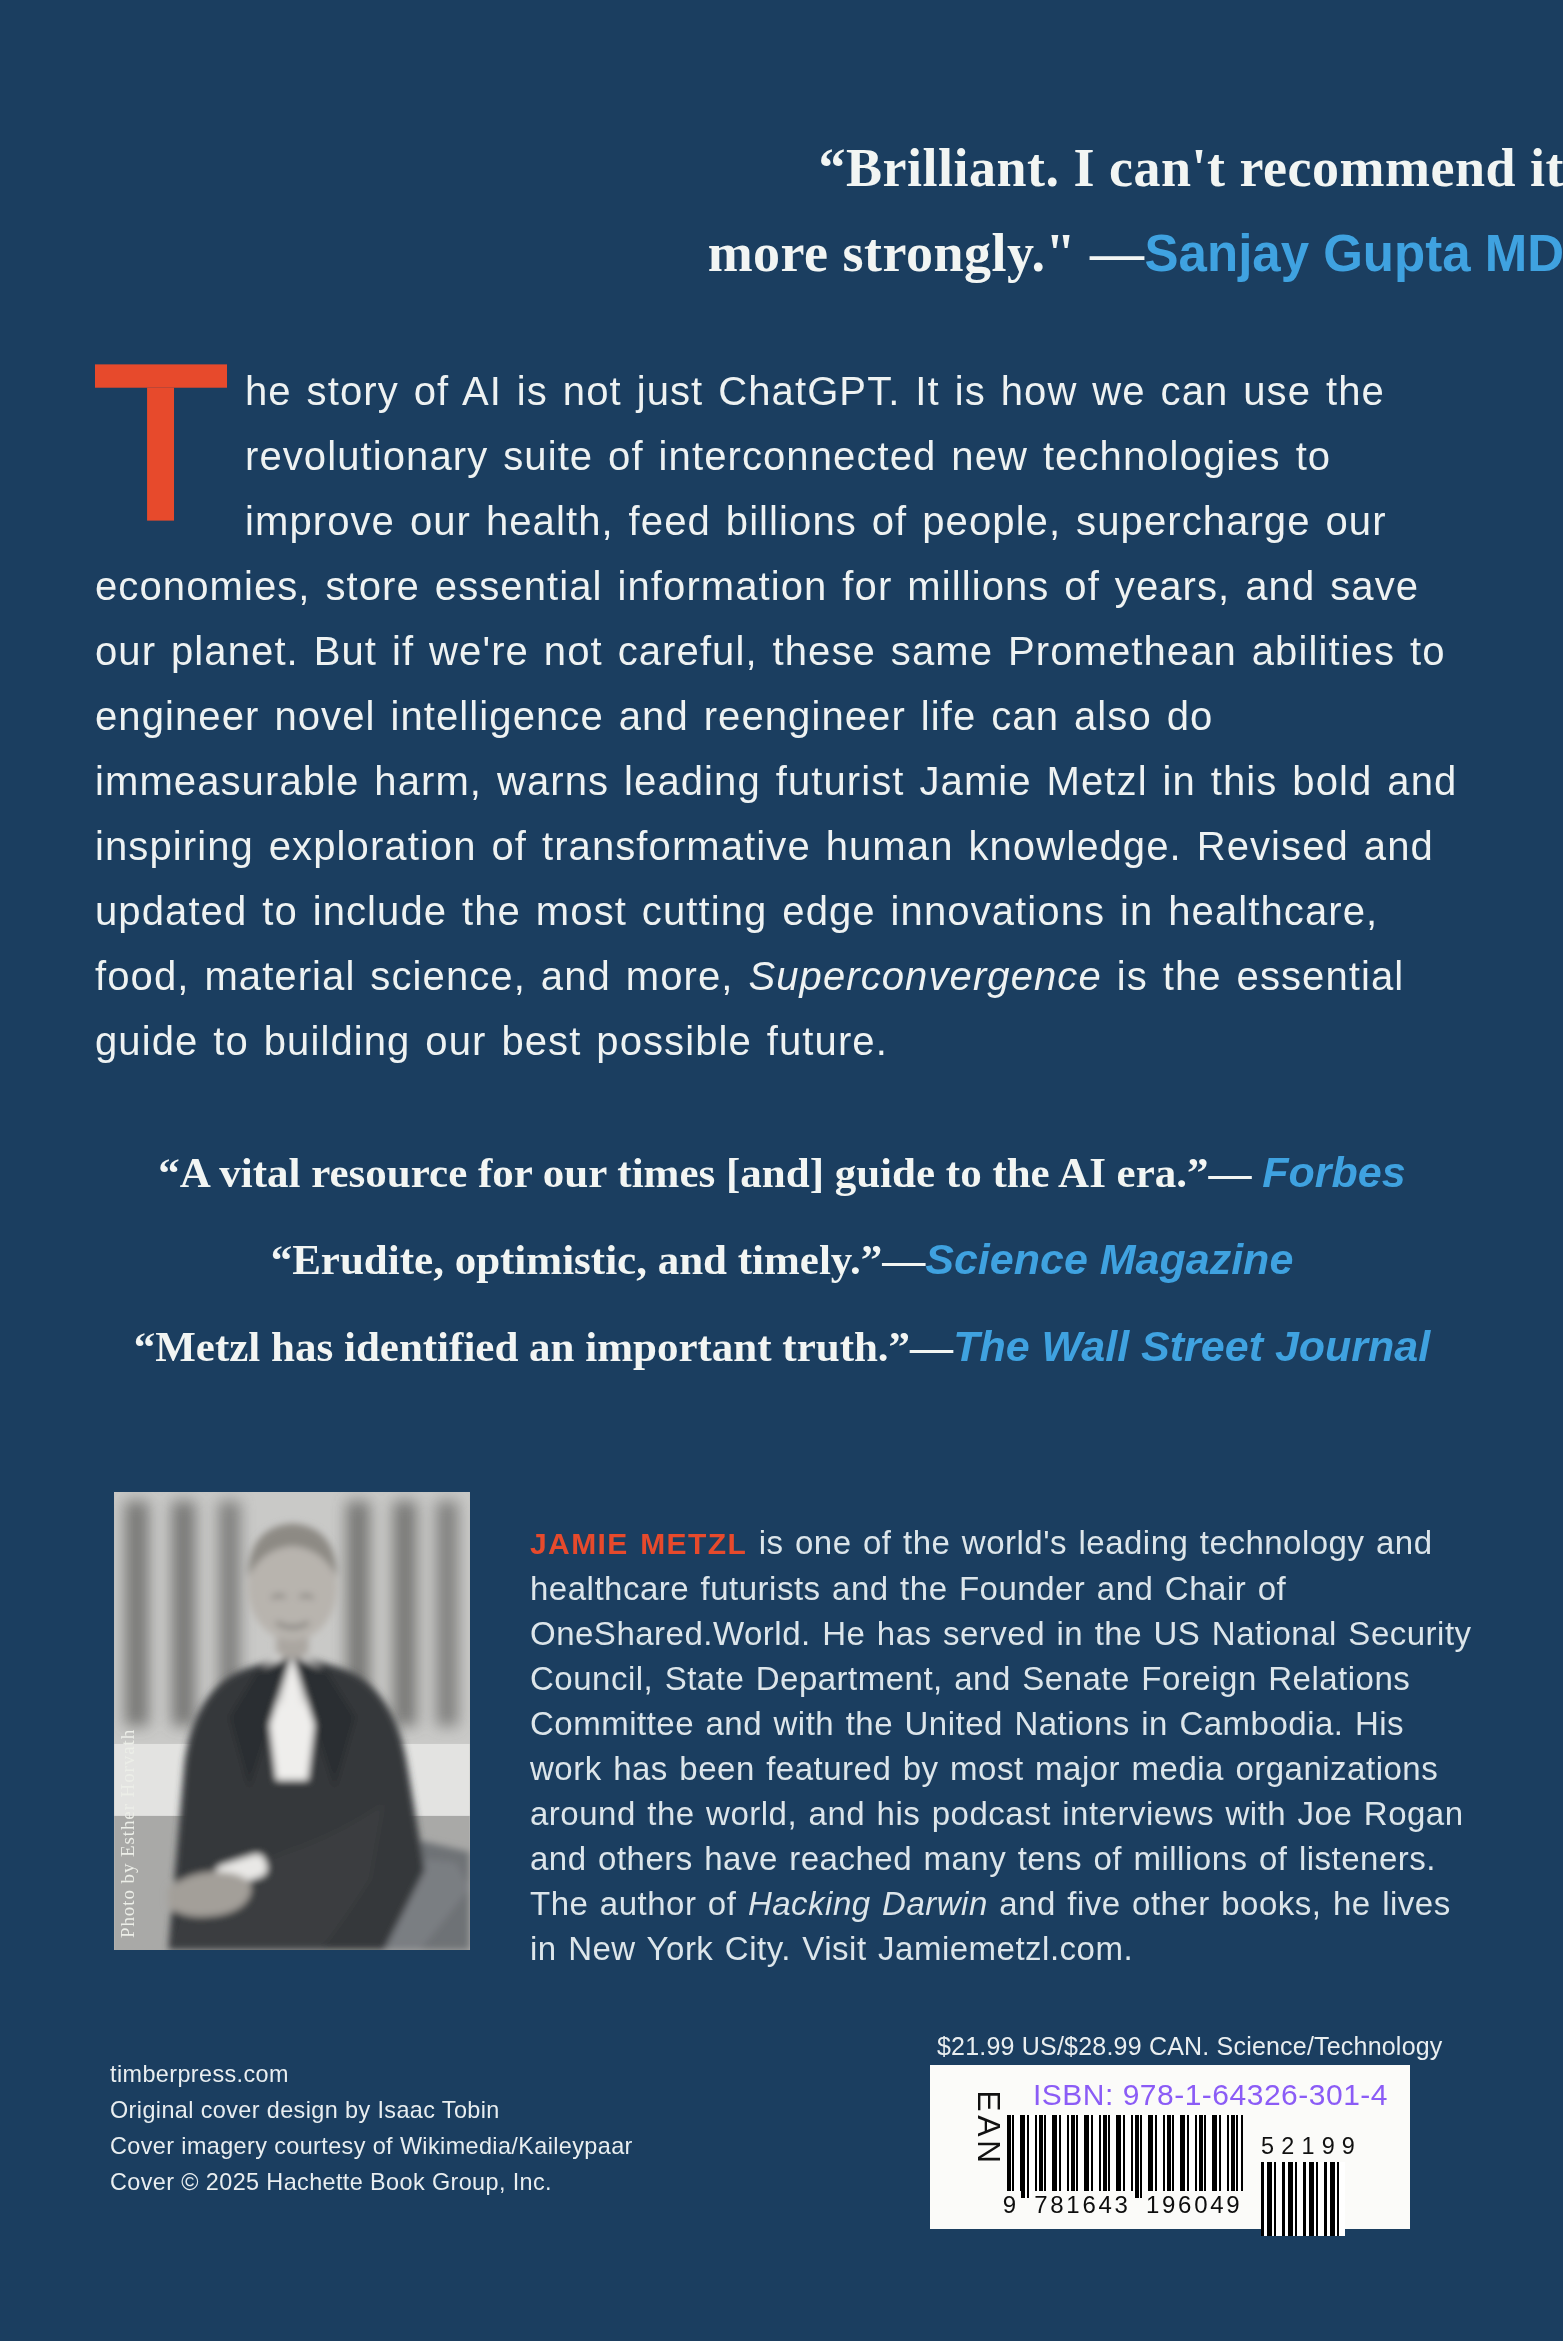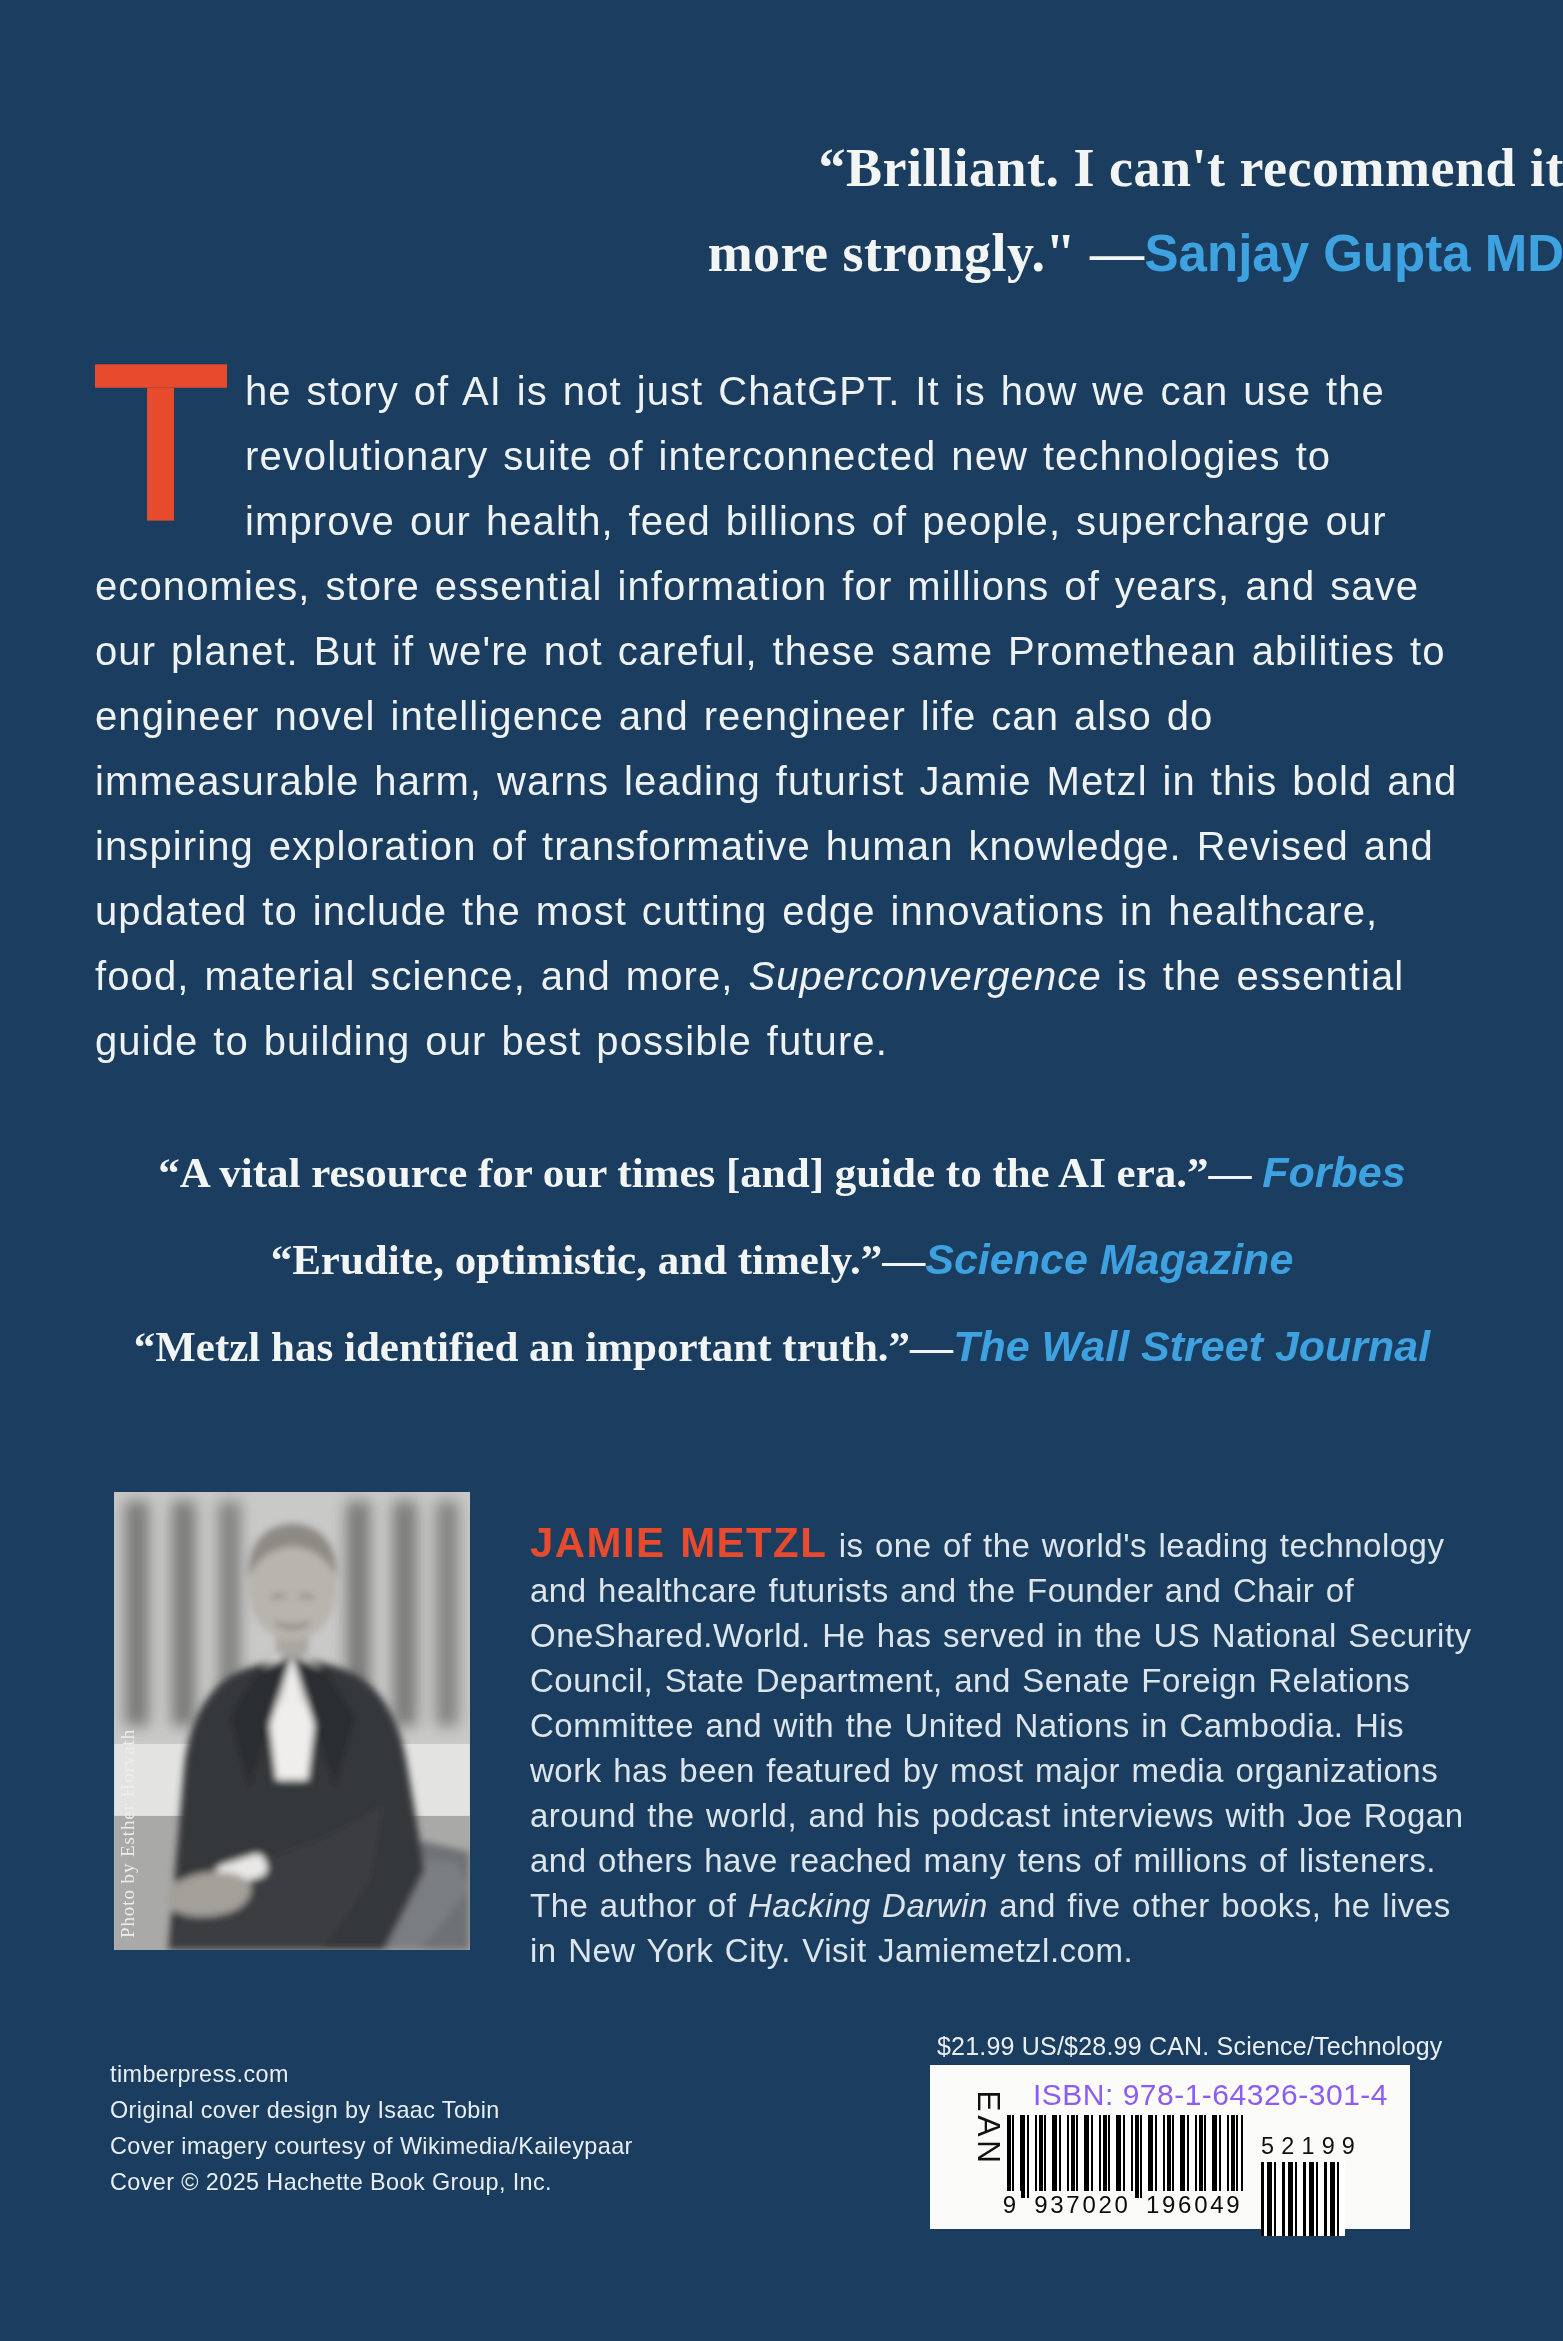--- a/index.html
+++ b/index.html
@@ -60,21 +60,21 @@
     font-family:"Liberation Serif",serif;font-size:19px;
     color:#eceee8;letter-spacing:0.9px;white-space:nowrap;
   }
   
   .bio{
     position:absolute;left:530px;top:1520px;width:953px;
     color:#dce5ea;font-size:33px;line-height:45px;
     letter-spacing:0.5px;word-spacing:1.8px;
   }
   .bio .author-name{
-    color:var(--orange);font-weight:700;font-size:42px;
+    color:var(--orange);font-weight:700;font-size:30px;
     letter-spacing:1.4px;line-height:45px;
   }
   
   .footer-left{
     position:absolute;left:110px;top:2056px;
     color:#e9eef0;font-size:23.4px;line-height:36px;letter-spacing:0.4px;
   }
   
   .price-line{
     position:absolute;left:930px;top:2032px;width:486px;
@@ -217,21 +217,21 @@
   <div class="barcode-box">
     <div class="isbn-line">ISBN: 978-1-64326-301-4</div>
     <div class="ean-label">EAN</div>
     <div class="barcode-main">
       <div class="bars"></div>
       <div class="guard g1"></div>
       <div class="guard g2"></div>
       <div class="guard g3"></div>
       <div class="digits">
         <span>9</span>
-        <span>937020</span>
+        <span>781643</span>
         <span>196049</span>
       </div>
     </div>
     <div class="barcode-supp">
       <div class="supp-num">52199</div>
       <div class="bars"></div>
     </div>
   </div>
 
 </div>

